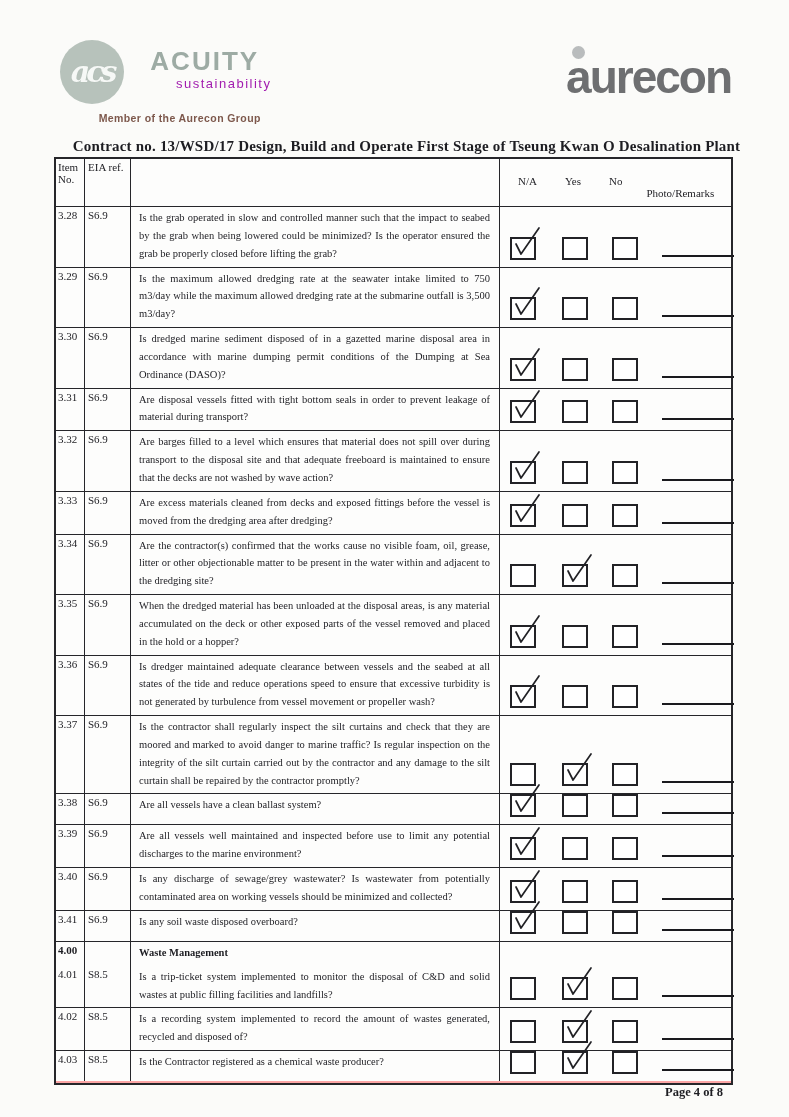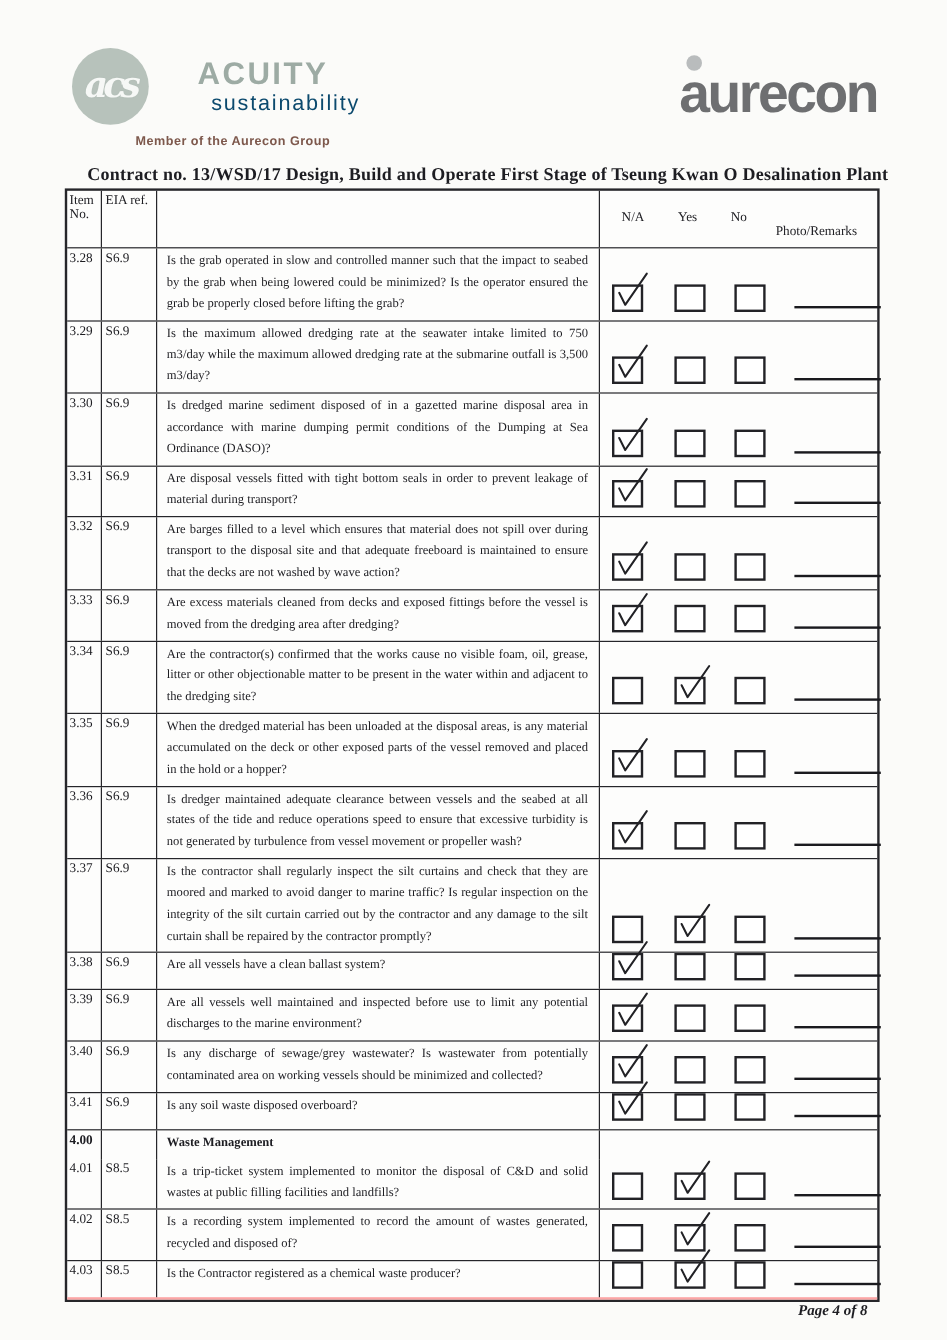--- a/index.html
+++ b/index.html
@@ -25,21 +25,21 @@
     font-weight:bold;font-size:30px;line-height:1;letter-spacing:-4px;
     text-shadow:0 0 1px #aab6af;
   }
   .acuity-words{margin-left:14px;padding-top:8px;}
   .acuity-name{
     font-family:"Liberation Sans",sans-serif;font-weight:bold;
     font-size:26px;letter-spacing:2px;color:#9dab a4;color:#9daba4;line-height:1;
   }
   .acuity-tagline{
     font-family:"Liberation Sans",sans-serif;
-    font-size:18px;letter-spacing:1.5px;color:#0c4a6e;line-height:1.2;
+    font-size:13px;letter-spacing:1.5px;color:#a21caf;line-height:1.2;
     padding-left:38px;margin-top:2px;
   }
   .acuity-member{
     font-family:"Liberation Sans",sans-serif;font-weight:bold;
     font-size:10.5px;color:#7d584c;margin:8px 0 0 28px;letter-spacing:.4px;
   }
   .aurecon{position:relative;margin:14px 28px 0 0;}
   .aurecon-name{
     font-family:"Liberation Sans",sans-serif;font-weight:bold;
     font-size:46px;line-height:1;color:#6e6f71;letter-spacing:-2px;
@@ -86,21 +86,21 @@
   .b-na{margin-left:10px;}
   .b-yes{margin-left:26px;}
   .b-no{margin-left:24px;}
   .check-icon{position:absolute;left:-2px;top:-14px;width:34px;height:34px;pointer-events:none;}
   .remark-line{
     display:inline-block;width:72px;height:0;border-bottom:2.5px solid #1a1a1e;
     margin-left:24px;margin-bottom:3px;
   }
 
   
-  .footer{margin:0 66px 0 0;text-align:right;font-size:12.5px;font-weight:bold;font-style:italic;}
+  .footer{margin:0 66px 0 0;text-align:right;font-size:12.5px;font-weight:bold;}
 </style>
 </head>
 <body>
 
 <div class="page">
 
   <div class="logo-band">
     <div class="acuity">
       <div class="acuity-top">
         <div class="acuity-circle">acs</div>

